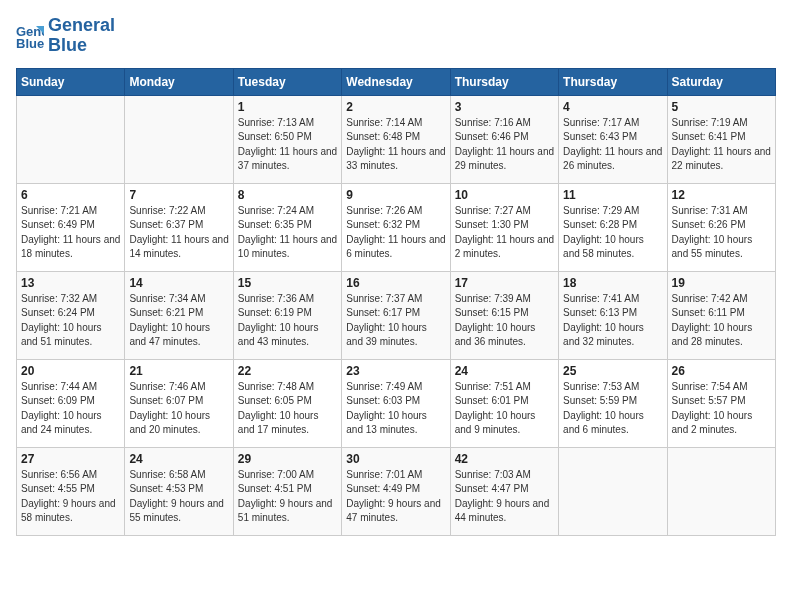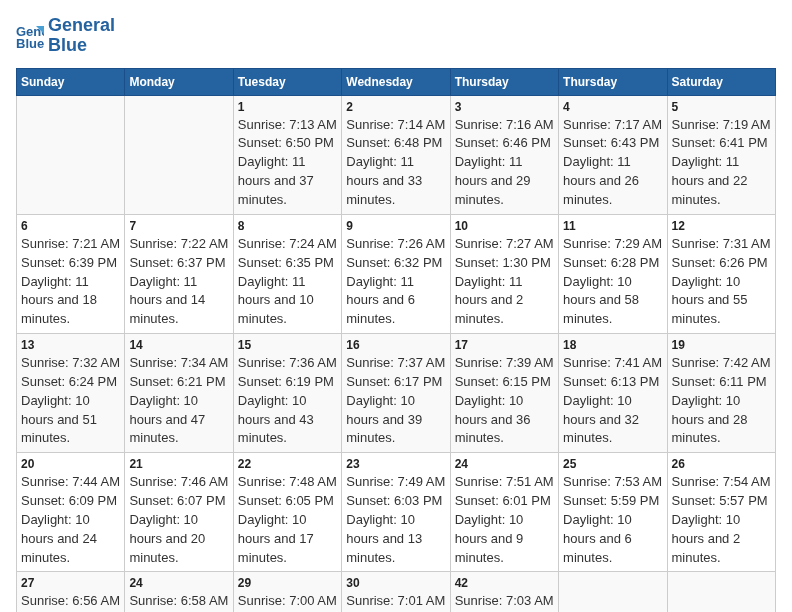--- a/index.html
+++ b/index.html
@@ -69,21 +69,21 @@
       min-height: 80px;
       height: 88px;
     }
     .day-num {
       font-size: 12px;
       font-weight: bold;
       margin-bottom: 2px;
       color: #222;
     }
     .day-info {
-      font-size: 13px;
+      font-size: 10px;
       color: #333;
       line-height: 1.45;
     }
     tbody tr:nth-child(odd) td { background: #f9f9f9; }
     tbody tr:nth-child(even) td { background: #fff; }
   </style>
 </head>
 <body>
 
 <div class="header">
@@ -149,21 +149,21 @@
           <div class="day-info">Sunrise: 7:19 AM
 Sunset: 6:41 PM
 Daylight: 11 hours
 and 22 minutes.</div>
         </td>
       </tr>
       <tr>
         <td>
           <div class="day-num">6</div>
           <div class="day-info">Sunrise: 7:21 AM
-Sunset: 6:39 PM
+Sunset: 6:49 PM
 Daylight: 11 hours
 and 18 minutes.</div>
         </td>
         <td>
           <div class="day-num">7</div>
           <div class="day-info">Sunrise: 7:22 AM
 Sunset: 6:37 PM
 Daylight: 11 hours
 and 14 minutes.</div>
         </td>

